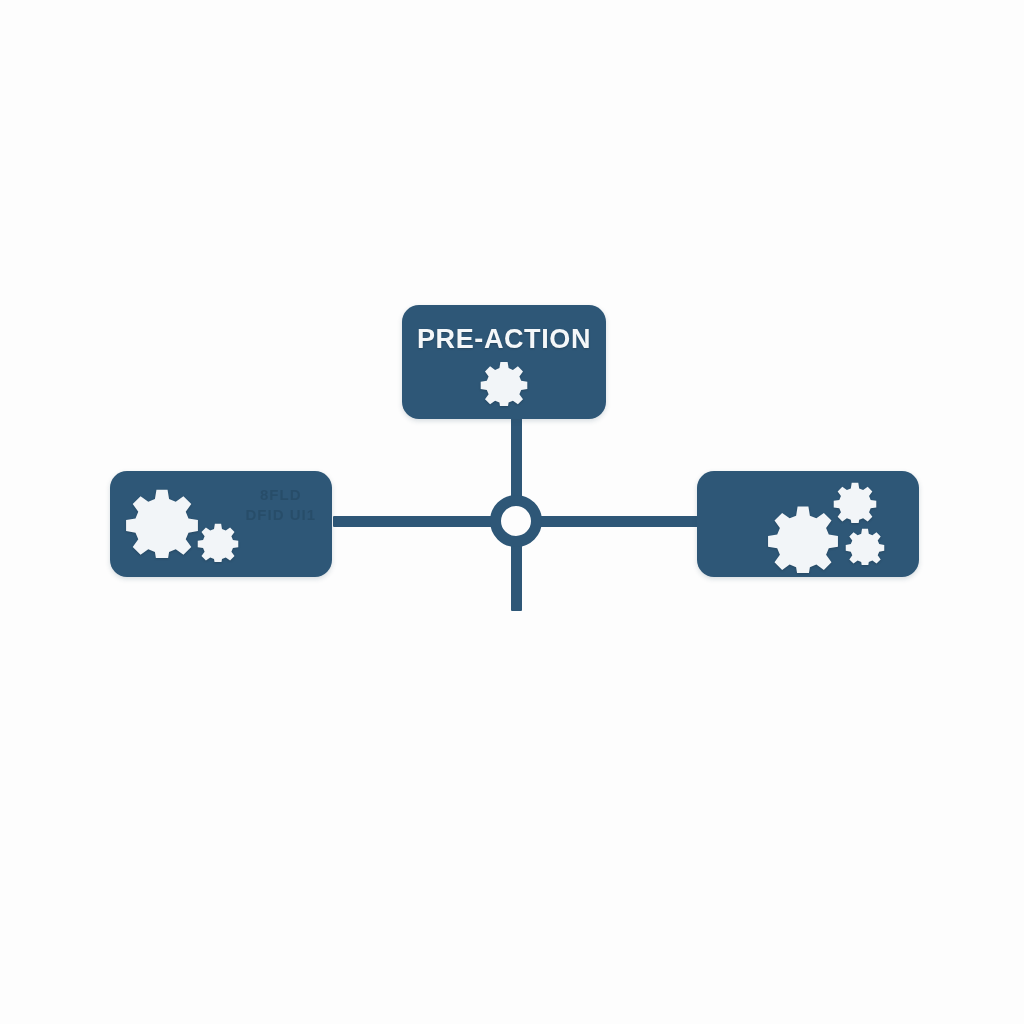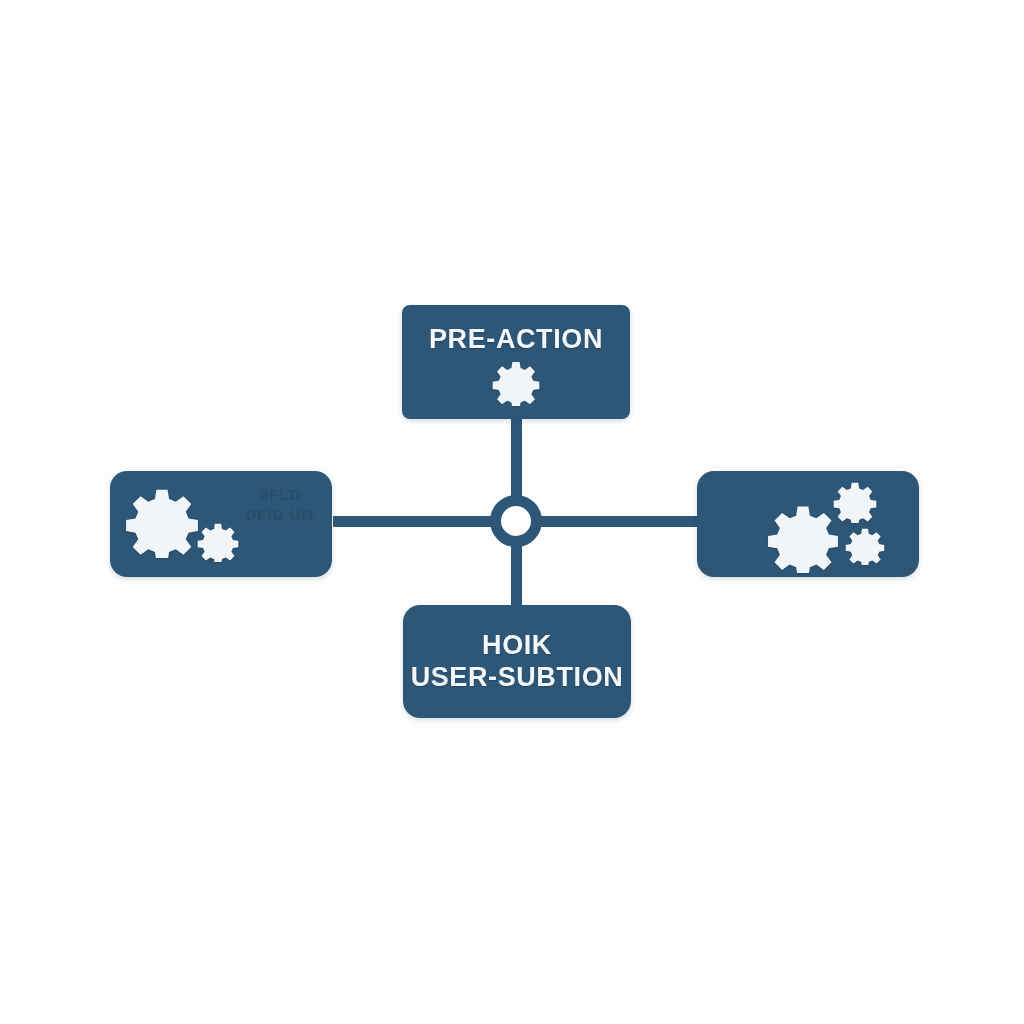--- a/index.html
+++ b/index.html
@@ -61,24 +61,23 @@
     box-shadow: 0 2px 5px rgba(40, 70, 95, 0.18);
     display: flex;
     flex-direction: column;
     align-items: center;
     justify-content: center;
   }
 
   #node-pre-action {
     left: 402px;
     top: 305px;
-    width: 228px;
+    width: 204px;
     height: 114px;
     padding-top: 6px;
-    border-radius: 8px;
   }
   #node-hook {
     left: 403px;
     top: 605px;
     width: 228px;
     height: 113px;
   }
   #node-config {
     left: 110px;
     top: 471px;
@@ -160,24 +159,20 @@
     <span class="gear-stack">
       <span class="gear" id="gear-main-top">
         <svg width="48" height="46" viewBox="0 0 48 46" fill="currentColor">
           <path d="M24 11.5a11 11 0 1 0 0 22 11 11 0 0 0 0-22zm0 6.2a4.8 4.8 0 1 1 0 9.6 4.8 4.8 0 0 1 0-9.6z"></path>
           <path d="M20.4 2h7.2l1 6.1 4.3 1.8 5-3.6 5.1 5.1-3.6 5 1.8 4.3 6.1 1v7.2l-6.1 1-1.8 4.3 3.6 5-5.1 5.1-5-3.6-4.3 1.8-1 6.1h-7.2l-1-6.1-4.3-1.8-5 3.6-5.1-5.1 3.6-5-1.8-4.3-6.1-1v-7.2l6.1-1 1.8-4.3-3.6-5 5.1-5.1 5 3.6 4.3-1.8z"></path>
         </svg>
       </span>
     </span>
   </div>
 
-  <div class="node" id="node-hook">
-    <div class="node-label">HOIK</div>
-    <div class="node-label">USER-SUBTION</div>
-  </div>
 
   <div class="node" id="node-config">
     <span class="gear-stack">
       <span class="gear" id="gear-config-large">
         <svg width="74" height="72" viewBox="0 0 48 46" fill="currentColor">
           <path d="M24 11.5a11 11 0 1 0 0 22 11 11 0 0 0 0-22zm0 6.2a4.8 4.8 0 1 1 0 9.6 4.8 4.8 0 0 1 0-9.6z"></path>
           <path d="M20.4 2h7.2l1 6.1 4.3 1.8 5-3.6 5.1 5.1-3.6 5 1.8 4.3 6.1 1v7.2l-6.1 1-1.8 4.3 3.6 5-5.1 5.1-5-3.6-4.3 1.8-1 6.1h-7.2l-1-6.1-4.3-1.8-5 3.6-5.1-5.1 3.6-5-1.8-4.3-6.1-1v-7.2l6.1-1 1.8-4.3-3.6-5 5.1-5.1 5 3.6 4.3-1.8z"></path>
         </svg>
       </span>
       <span class="gear" id="gear-config-small">

